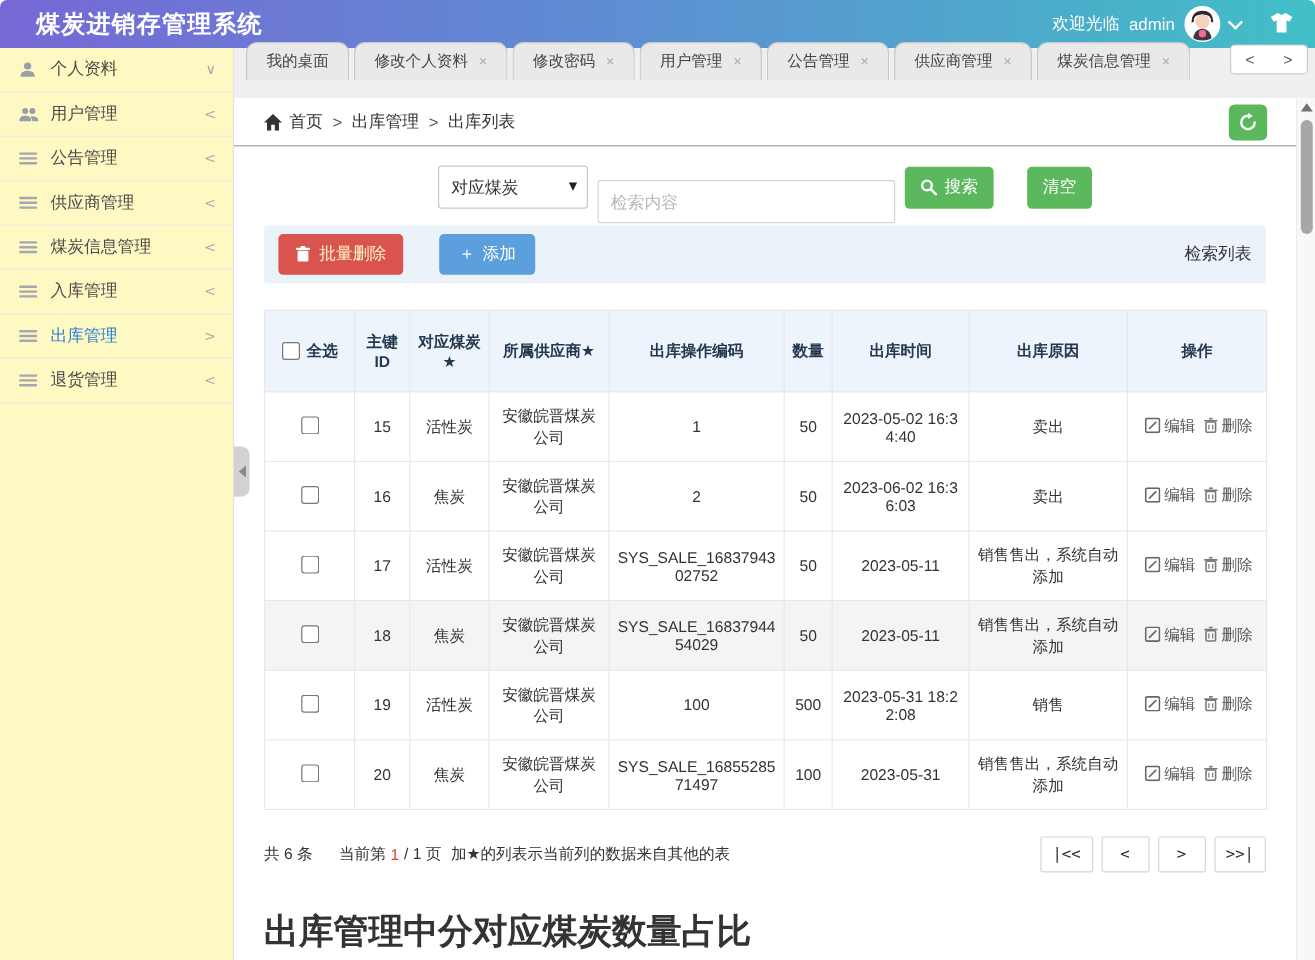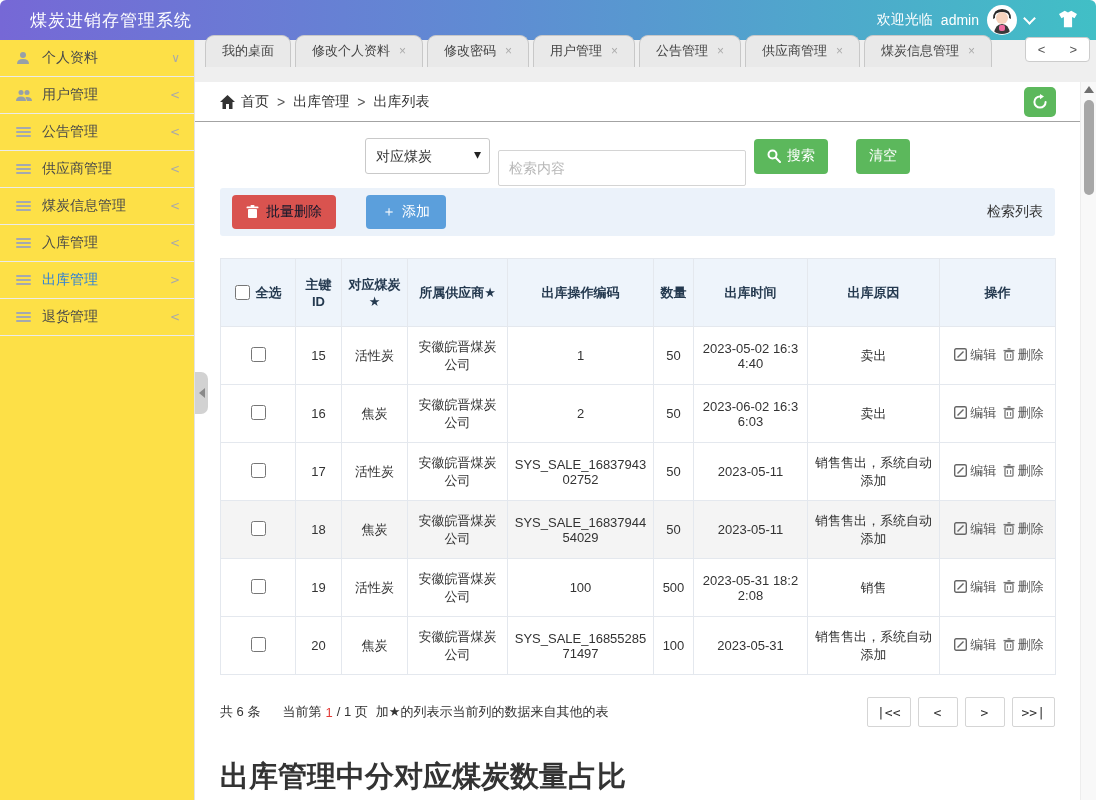--- a/index.html
+++ b/index.html
@@ -4,31 +4,31 @@
 <style>
   * { box-sizing: border-box; margin: 0; padding: 0; }
   html,body { width:1096px; height:800px; overflow:hidden;
     font-family:"Liberation Sans","DejaVu Sans",sans-serif; background:#fff; }
 
   
   .topbar { position:absolute; left:0; top:0; width:1096px; height:40px;
     background:linear-gradient(90deg,#7668d6 0%,#5f8cd3 45%,#41bfc6 100%);
     border-radius:6px 6px 0 0;
     display:flex; align-items:center; justify-content:space-between; padding:0 18px 0 30px; }
-  .app-title { color:#fff; font-size:17px; font-weight:normal; letter-spacing:1px; }
+  .app-title { color:#fff; font-size:20px; font-weight:bold; letter-spacing:1px; }
   .user-area { display:flex; align-items:center; gap:8px; color:#fff; font-size:14px; }
   .avatar { width:30px; height:30px; border-radius:50%; background:#fff; overflow:hidden;
     border:1px solid rgba(255,255,255,.7); flex:0 0 auto; }
   .chev-down-white { width:9px; height:9px; border-right:2px solid #fff; border-bottom:2px solid #fff;
     transform:rotate(45deg); margin-top:-4px; }
   .tshirt { margin-left:16px; }
 
   
   .sidebar { position:absolute; left:0; top:40px; width:195px; height:760px;
-    background:#fde047; border-right:1px solid #e3e3e3; }
+    background:#fef9c3; border-right:1px solid #e3e3e3; }
   .side-item { height:37px; display:flex; align-items:center; padding:0 14px 0 16px;
     border-bottom:1px solid #ebebeb; font-size:14px; color:#4a4a4a; cursor:pointer; }
   .side-item .s-icon { width:18px; height:14px; margin-right:8px; display:flex; align-items:center; }
   .side-item .lbl { flex:1 1 auto; }
   .side-item.active .lbl { color:#2b7fd9; }
   .chev { color:#a9a9a9; font-size:12px; font-family:"DejaVu Sans",sans-serif; }
   .chev-left::before { content:"<"; }
   .chev-right::before { content:">"; }
   .chev-dn::before { content:"\2228"; }
   .bars { display:flex; flex-direction:column; gap:2px; width:15px; }
@@ -71,21 +71,21 @@
   .search-input { width:248px; height:36px; border:1px solid #d4d4d4; border-radius:2px;
     font-size:14px; padding:0 10px; color:#333; font-family:inherit;margin-top:24px; }
   .search-input::placeholder { color:#b8b8b8; }
   .btn-green { background:#5cb85c; color:#fff; border:none; border-radius:4px; height:35px;
     font-size:14px; padding:0 13px; display:flex; align-items:center; gap:6px; cursor:pointer; font-family:inherit; }
   .btn-clear { margin-left:20px; }
 
   
   .panel { background:#ebf2fa; margin:14px 25px 0 25px; border-radius:3px; height:48px;
     display:flex; align-items:center; padding:0 12px; }
-  .btn-danger { background:#d9534f; color:#0f172a; border:none; border-radius:4px; height:34px;
+  .btn-danger { background:#d9534f; color:#fef9c3; border:none; border-radius:4px; height:34px;
     padding:0 14px; font-size:14px; display:flex; align-items:center; gap:7px; cursor:pointer; font-family:inherit; }
   .btn-blue { background:#5b9fdc; color:#fff; border:none; border-radius:4px; height:34px;
     padding:0 16px; font-size:14px; display:flex; align-items:center; gap:6px; cursor:pointer;
     margin-left:30px; font-family:inherit; }
   .panel .list-hint { margin-left:auto; font-size:14px; color:#333; }
 
   
   table.grid { border-collapse:collapse; table-layout:fixed; width:835px; margin:22px 25px 0 25px;
     font-size:13px; color:#333; }
   .grid th, .grid td { border:1px solid #e4e8ee; text-align:center; vertical-align:middle;

